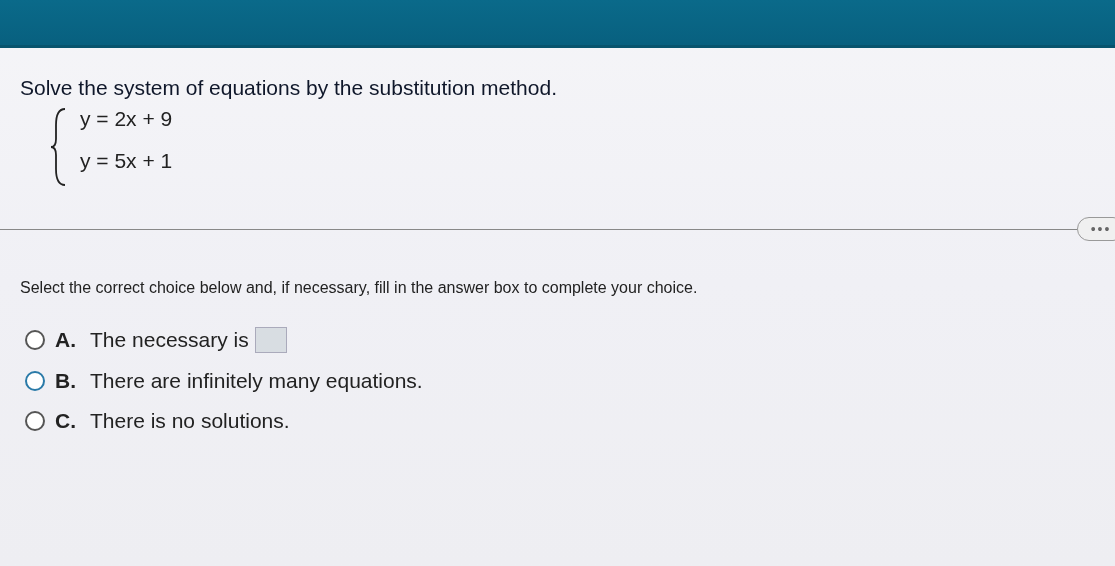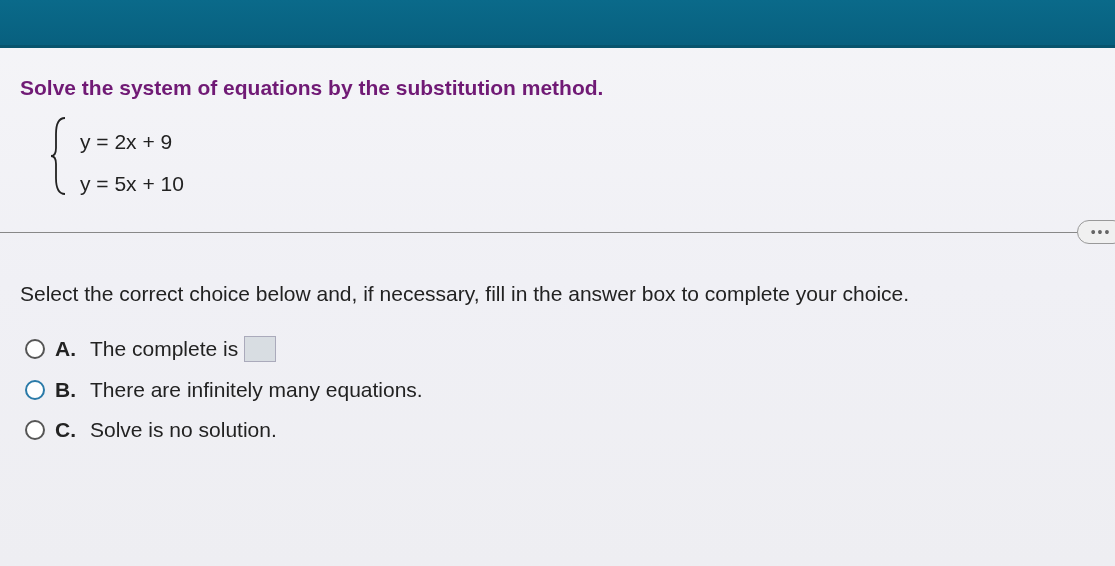--- a/index.html
+++ b/index.html
@@ -18,29 +18,28 @@
       width: 100%;
       height: 48px;
       background: linear-gradient(to bottom, #0a6a8a 0%, #08607f 100%);
       border-bottom: 3px solid rgba(0,0,0,0.2);
     }
     .content {
       padding: 28px 20px 0 20px;
     }
     .question-text {
       font-size: 21px;
-      color: #701a75;
-      margin-bottom: 16px;
-      font-weight: bold;
+      color: #0f172a;
+      margin-bottom: 7px;
     }
     .equation-system {
       margin-left: 30px;
-      margin-bottom: 24px;
+      margin-bottom: 30px;
       display: flex;
-      align-items: flex-end;
+      align-items: flex-start;
     }
     .brace-svg {
       margin-right: 10px;
     }
     .equations {
       display: flex;
       flex-direction: column;
       gap: 18px;
     }
     .equation {
@@ -66,21 +65,21 @@
       background: #f0f0f0;
       display: flex;
       align-items: center;
       justify-content: center;
       font-size: 14px;
       color: #666;
       letter-spacing: 2px;
       margin-right: -10px;
     }
     .instructions {
-      font-size: 21px;
+      font-size: 16px;
       color: #222;
       margin-top: 38px;
       margin-bottom: 30px;
     }
     .choices {
       display: flex;
       flex-direction: column;
       gap: 16px;
       margin-left: 5px;
     }
@@ -129,50 +128,50 @@
 
 <div class="content">
   <div class="question-text">Solve the system of equations by the substitution method.</div>
 
   <div class="equation-system">
     <svg class="brace-svg" width="20" height="80" viewBox="0 0 20 80">
       <path d="M 15 2 Q 6 2 6 18 L 6 32 Q 6 40 1 40 Q 6 40 6 48 L 6 62 Q 6 78 15 78" stroke="#222" stroke-width="1.8" fill="none"></path>
     </svg>
     <div class="equations">
       <div class="equation">y = 2x + 9</div>
-      <div class="equation">y = 5x + 10</div>
+      <div class="equation">y = 5x + 1</div>
     </div>
   </div>
 
   <div class="divider-row">
     <div class="divider-line"></div>
     <div class="dots-badge">•••</div>
   </div>
 
   <div class="instructions">Select the correct choice below and, if necessary, fill in the answer box to complete your choice.</div>
 
   <div class="choices">
     <div class="choice">
       <div class="radio"></div>
       <div class="choice-label">
         <span class="choice-letter">A.</span>
-        <span>The complete is</span>
+        <span>The necessary is</span>
         <span class="answer-box"></span>
       </div>
     </div>
 
     <div class="choice">
       <div class="radio accent"></div>
       <div class="choice-label">
         <span class="choice-letter">B.</span>
         <span>There are infinitely many equations.</span>
       </div>
     </div>
 
     <div class="choice">
       <div class="radio"></div>
       <div class="choice-label">
         <span class="choice-letter">C.</span>
-        <span>Solve is no solution.</span>
+        <span>There is no solutions.</span>
       </div>
     </div>
   </div>
 </div>
 
 </body></html>

